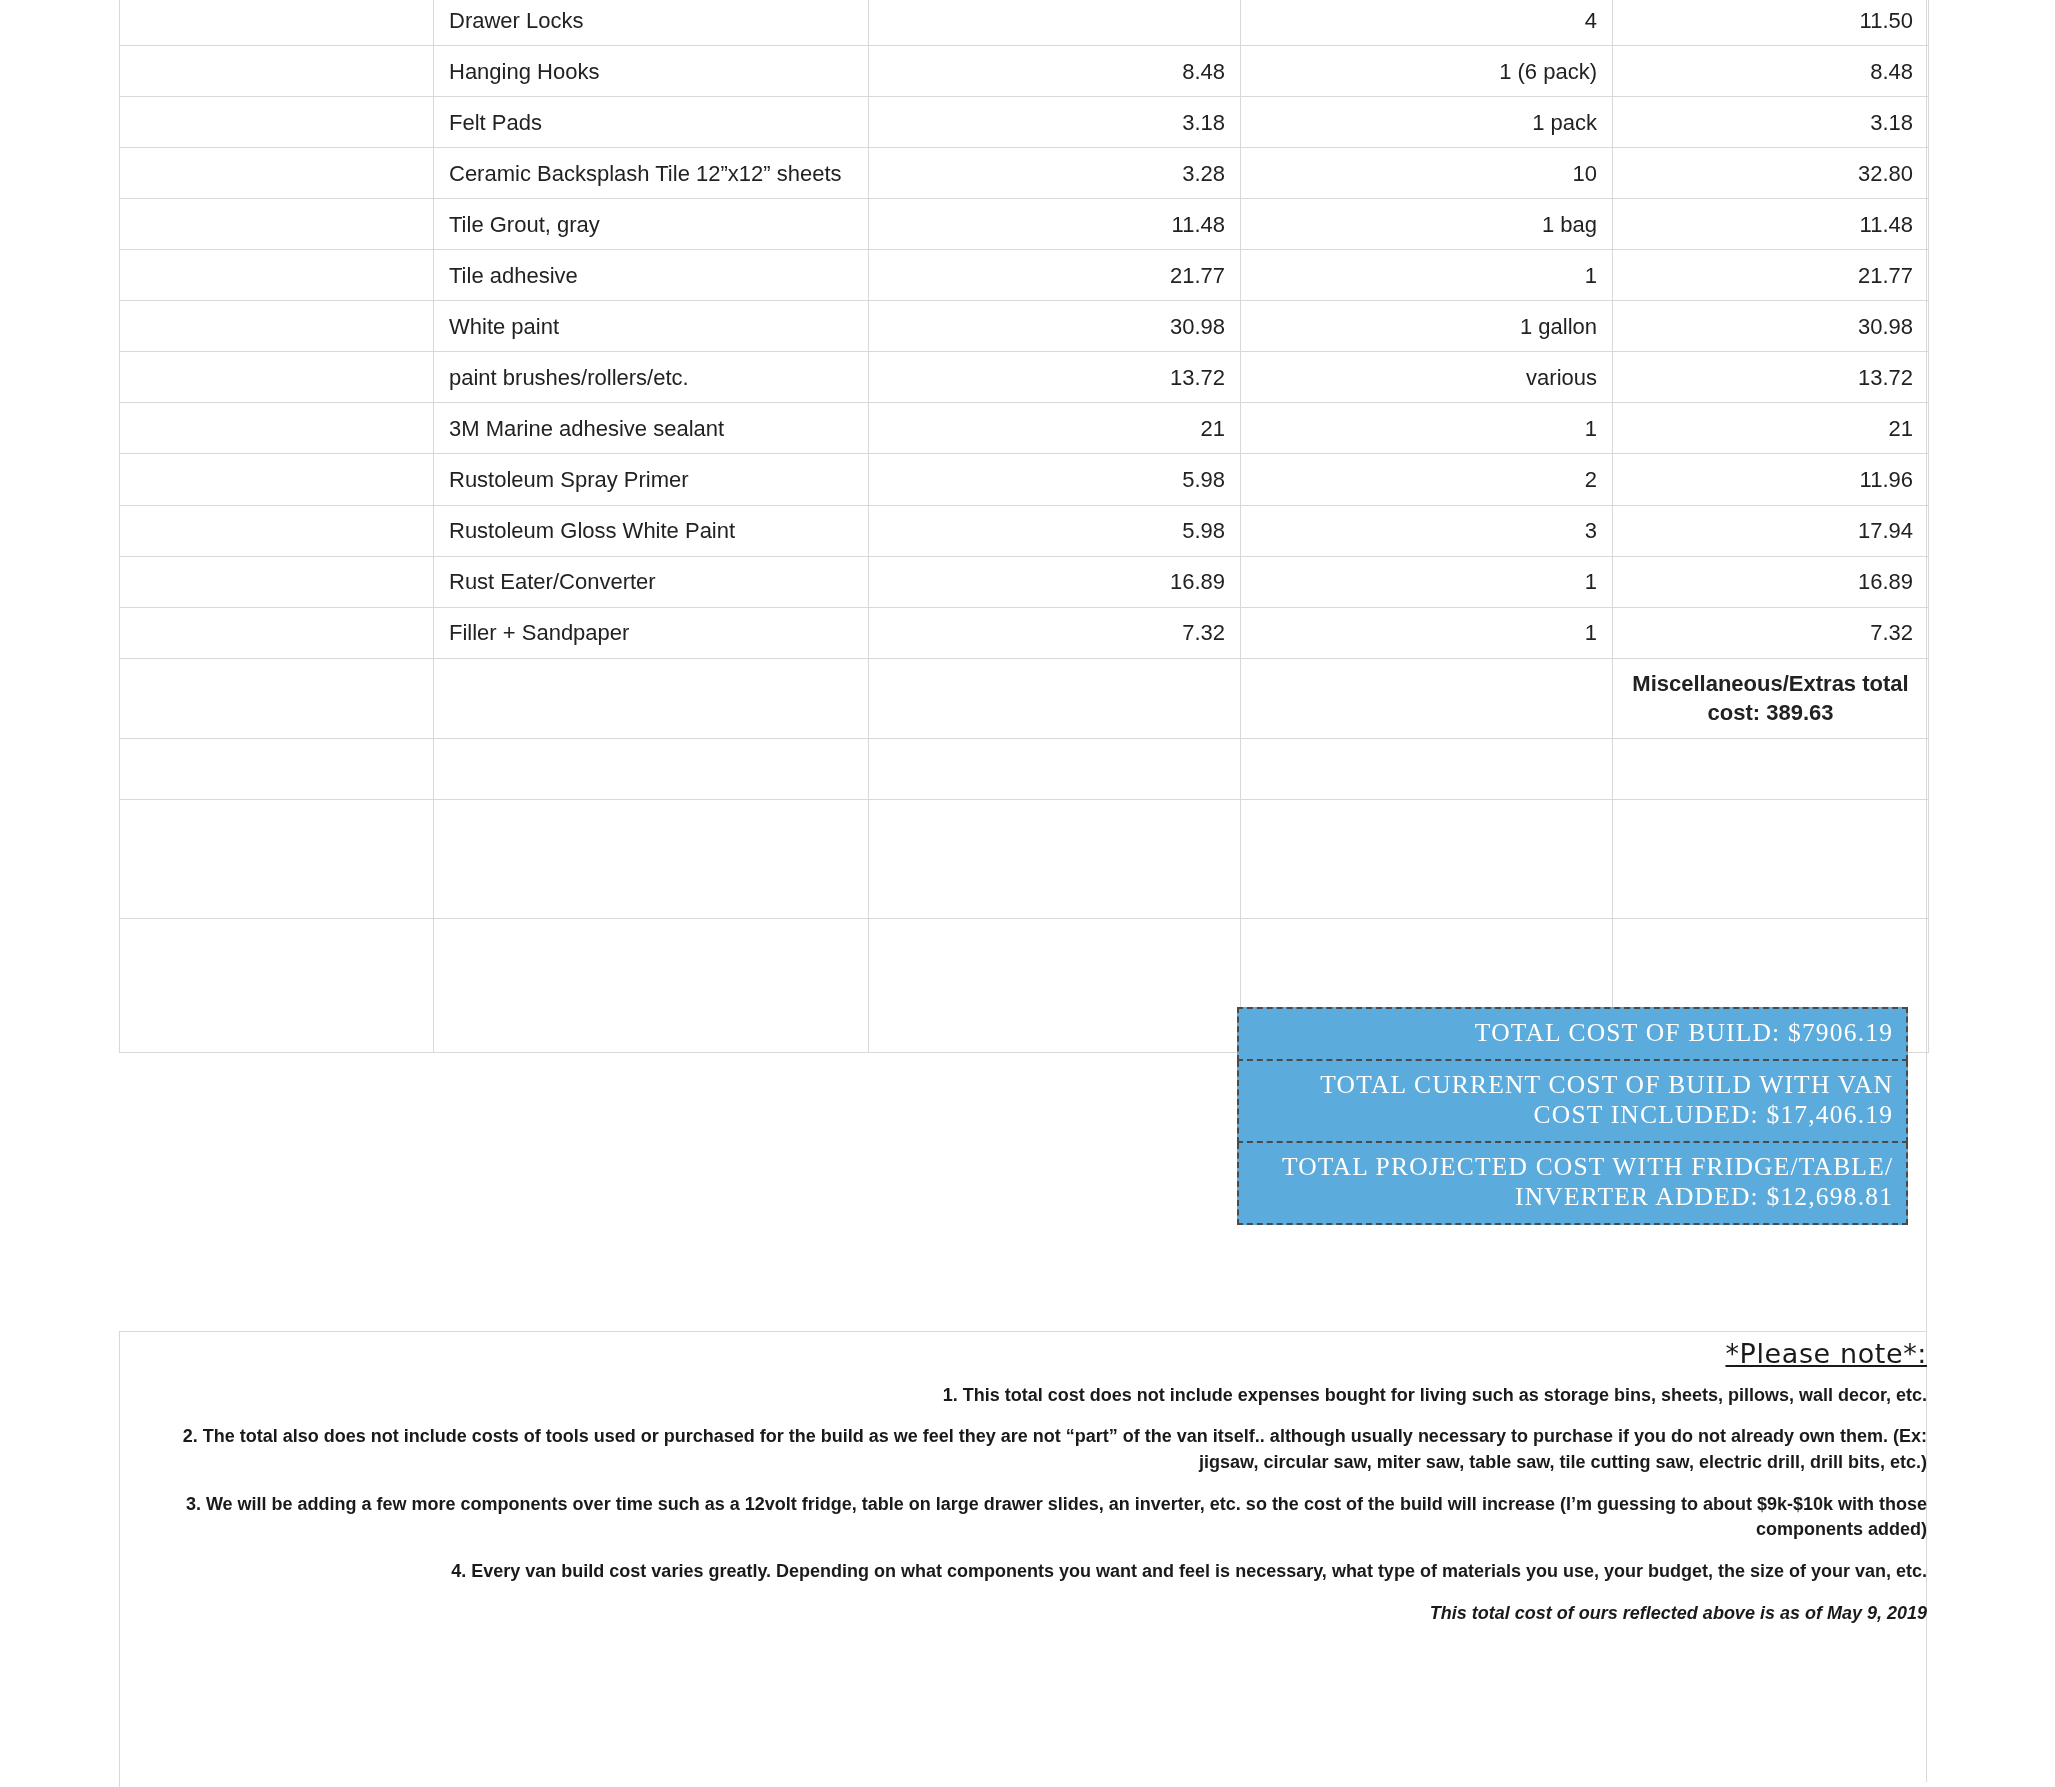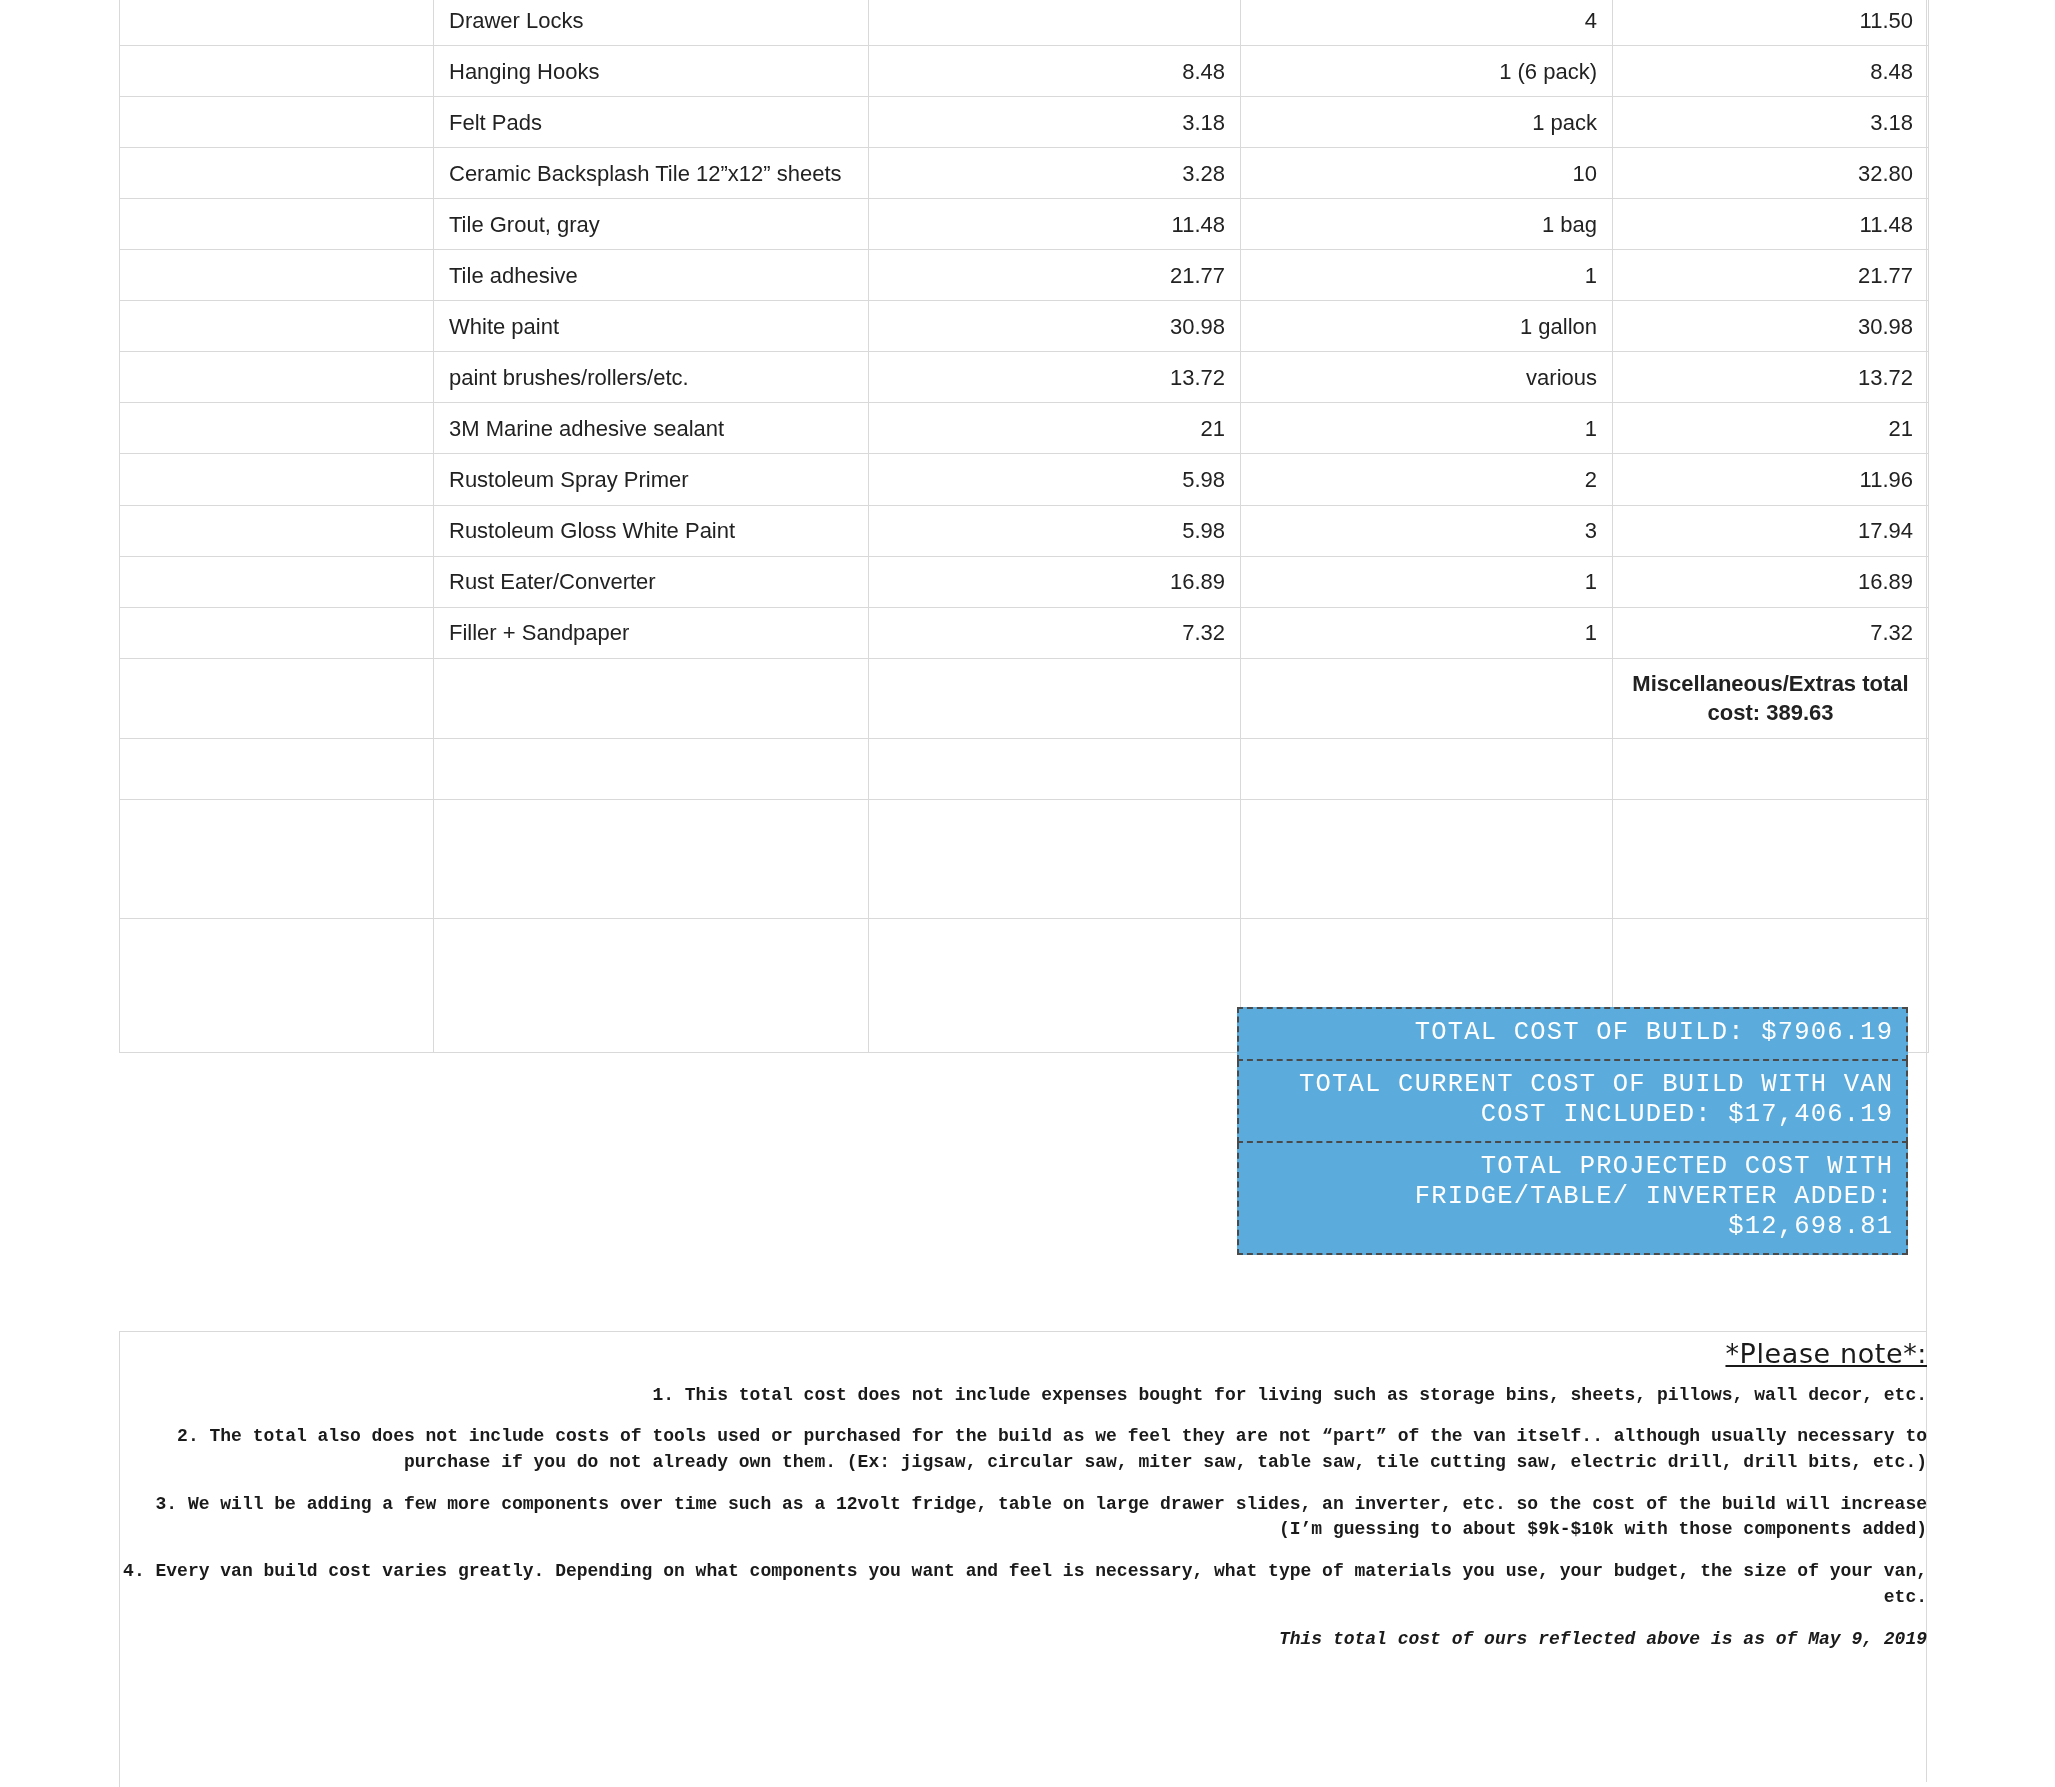--- a/index.html
+++ b/index.html
@@ -50,21 +50,21 @@
   td.blank { }
   td.sum {
     text-align: center;
     font-weight: bold;
     line-height: 1.35;
   }
   .totals-box {
     background: #5bacdd;
     border: 2.3px dashed #4a4a4a;
     color: #ffffff;
-    font-family: Liberation Mono, monospace;
+    font-family: Liberation Serif, serif;
     font-size: 25.5px;
     letter-spacing: 1.2px;
     text-align: right;
     padding: 9.3px 12.8px 10.5px 12.8px;
     line-height: 1.18;
     box-sizing: border-box;
   }
   .totals-box + .totals-box { border-top: none; }
   .totals-wrap {
     position: absolute;
@@ -86,21 +86,20 @@
     font-family: "DejaVu Sans", sans-serif;
     font-size: 27px;
     text-decoration: underline;
     margin-bottom: 9.3px;
     letter-spacing: 0.6px;
   }
   .notes p {
     margin: 0 0 16.3px 0;
     font-weight: bold;
     font-size: 18px;
-    font-family: Liberation Mono, monospace;
   }
   .notes p.asof {
     font-style: italic;
     font-weight: bold;
     margin-top: 3.5px;
   }
   .bottom-rule {
     position: absolute;
     left: 119px;
     top: 1331px;

